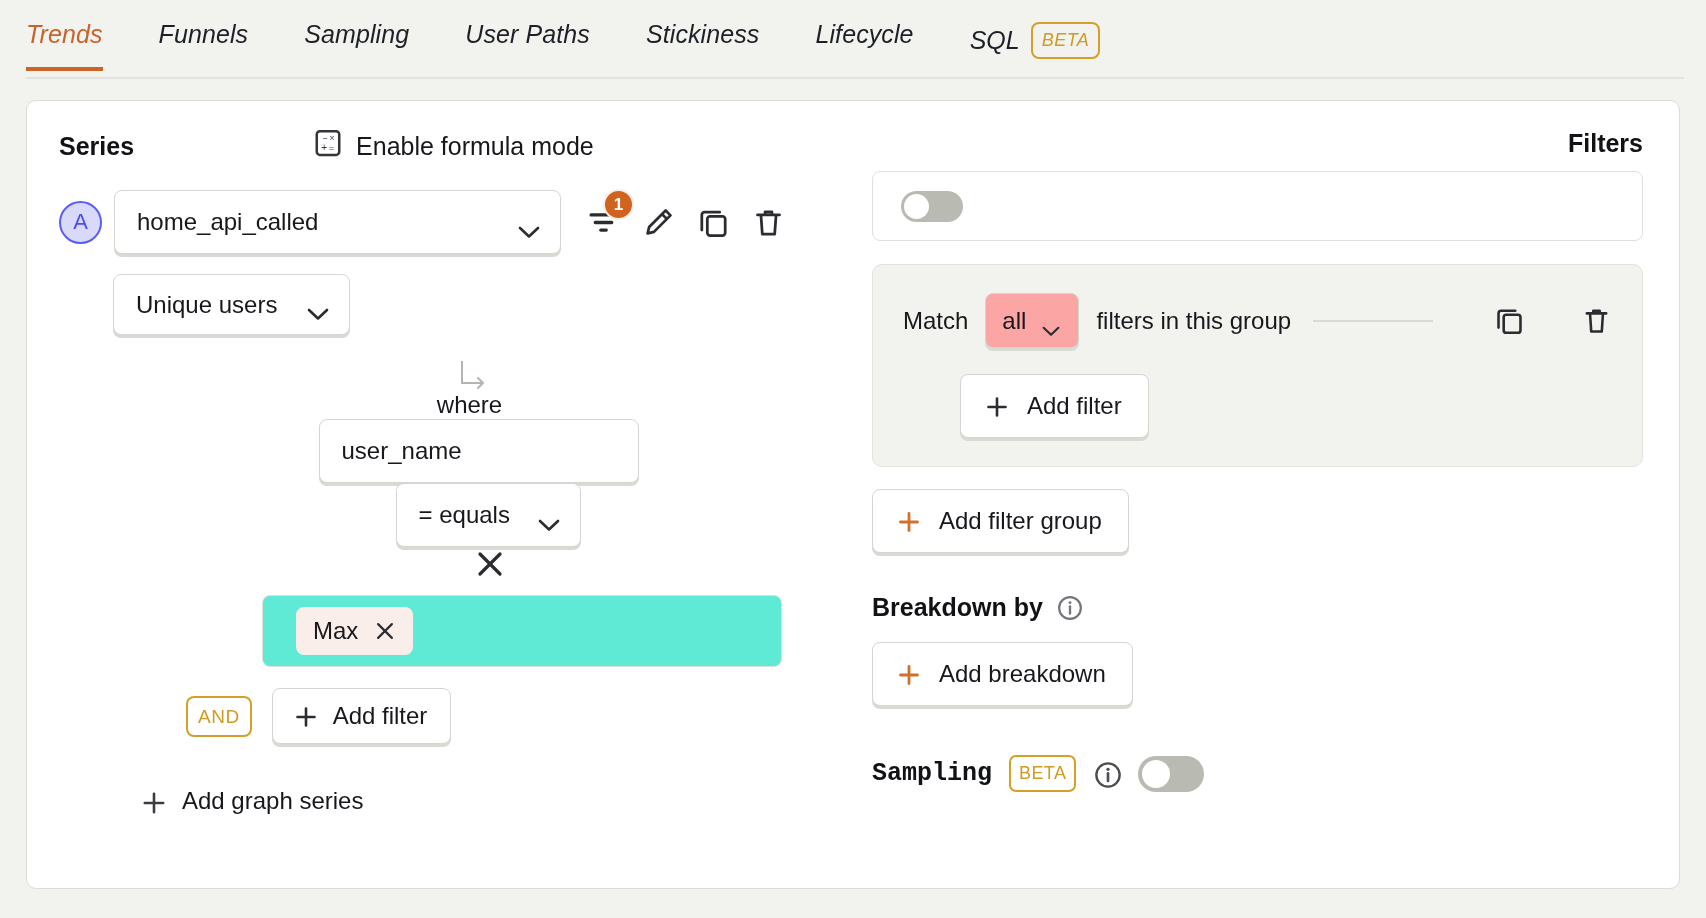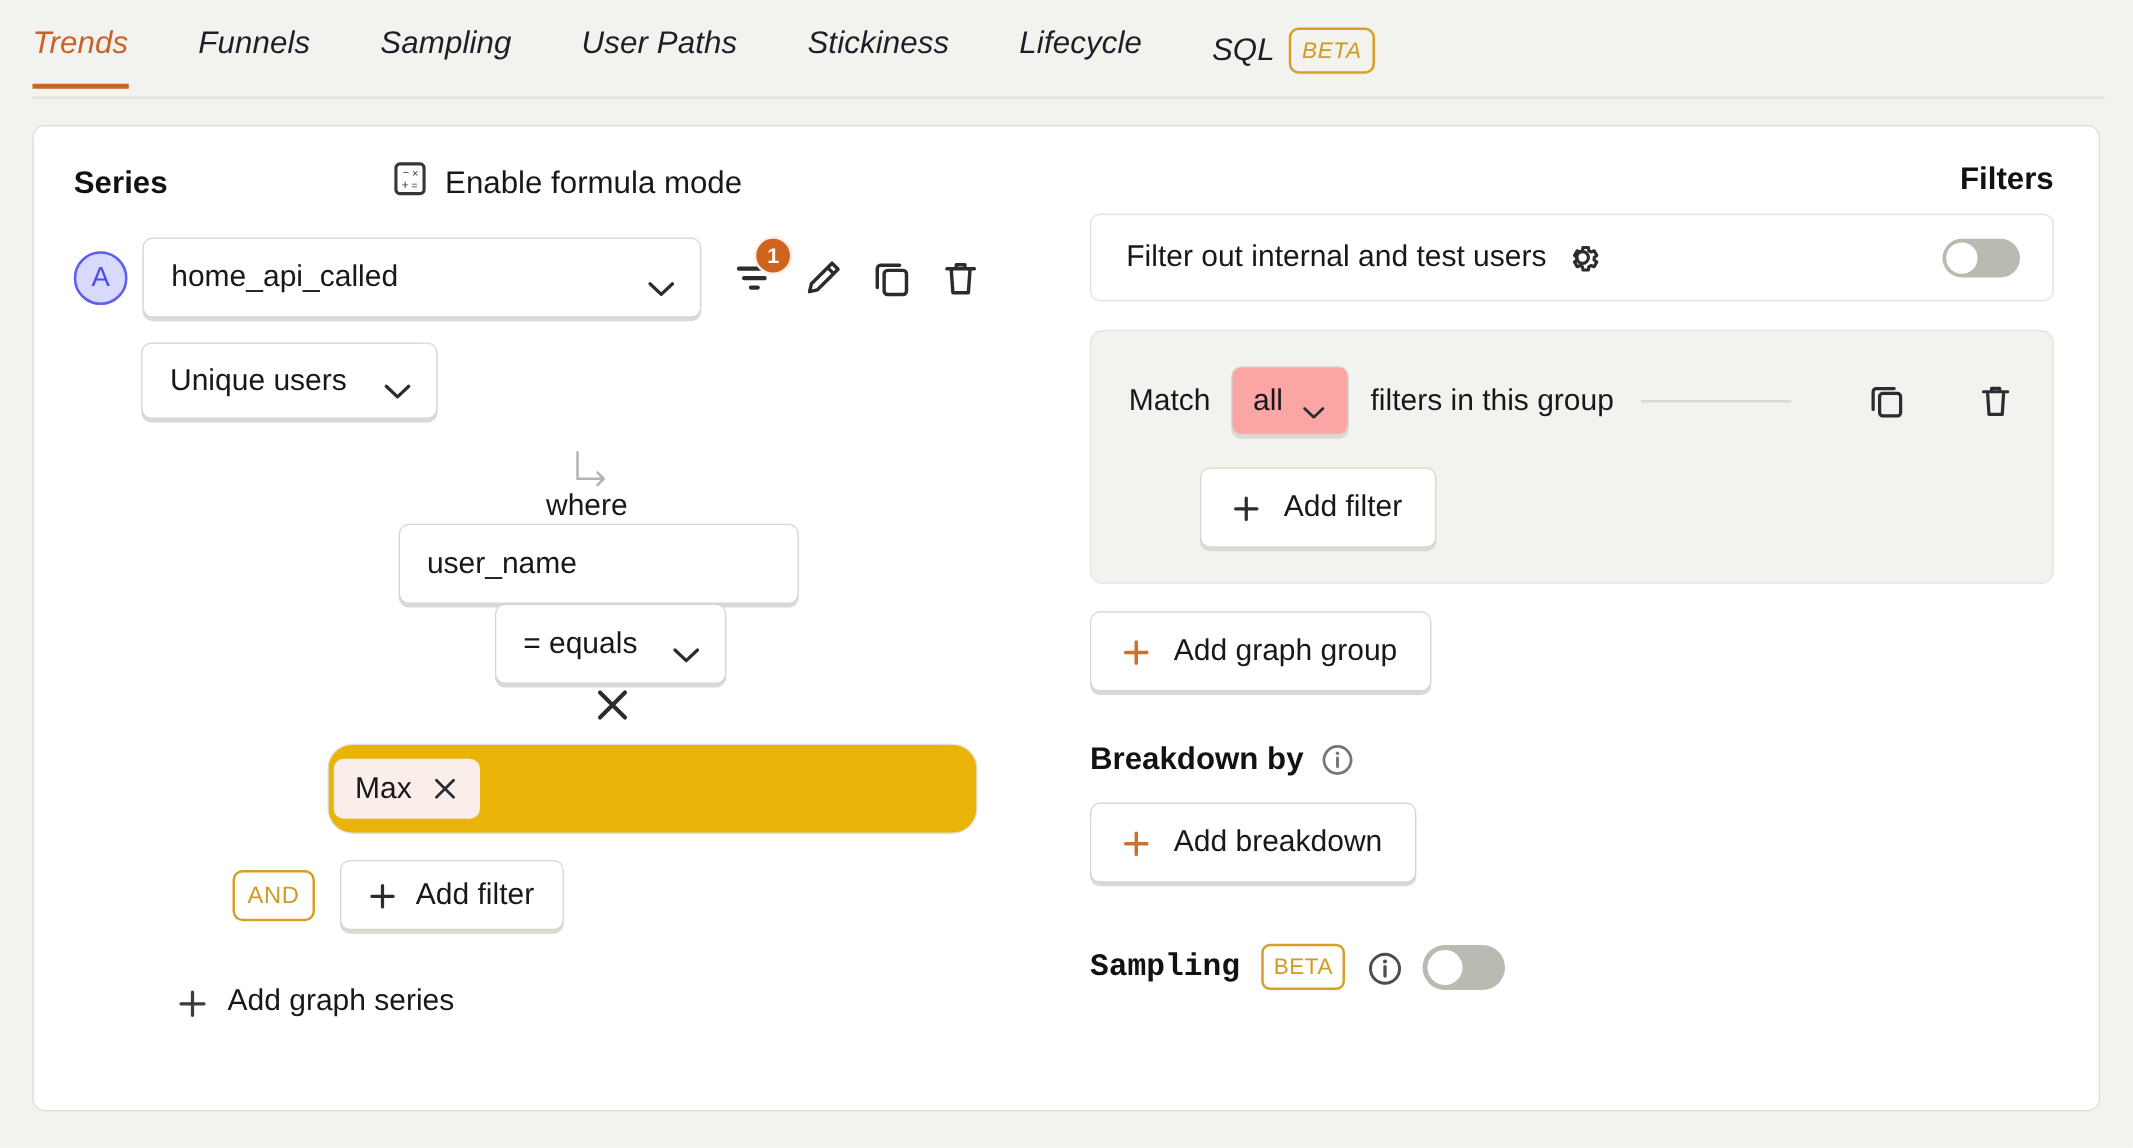--- a/index.html
+++ b/index.html
@@ -179,24 +179,24 @@
     margin-left: 22px; cursor: pointer;
     width: 34px; height: 34px;
     display: flex; align-items: center; justify-content: center;
   }
 
   
   .row-value { margin: 14px 0 0 203px; }
   .value-box {
     width: 520px; height: 72px;
     border: 1.5px solid #e0e0da;
-    border-radius: 20px;
-    background: #eab308;
+    border-radius: 8px;
+    background: #5eead4;
     display: flex; align-items: center;
-    padding: 0 4px;
+    padding: 0 33px;
   }
   .tag {
     background: #faeeea;
     border-radius: 8px;
     height: 48px;
     display: inline-flex; align-items: center; gap: 16px;
     padding: 0 17px;
     font-size: 24px;
     color: #17181c;
     cursor: pointer;
@@ -451,29 +451,20 @@
         </span>
         <span>Add graph series</span>
       </div>
     </div>
 
     <div class="col-right">
 
       <div class="section-title filters-title">Filters</div>
 
       <div class="internal-bar">
-        <div class="internal-left">
-          <span>Filter out internal and test users</span>
-          <span class="gear">
-            <svg width="30" height="30" viewBox="0 0 24 24" fill="none">
-              <path d="M12 8.2a3.8 3.8 0 1 0 0 7.6 3.8 3.8 0 0 0 0-7.6z" stroke="#2b2c31" stroke-width="2"></path>
-              <path d="M19.4 13.6a7.7 7.7 0 0 0 .07-1.6l1.7-1.3-1.7-3-2 .8a7.6 7.6 0 0 0-1.4-.8l-.3-2.1h-3.5l-.3 2.1c-.5.2-1 .5-1.4.8l-2-.8-1.7 3 1.7 1.3a7.7 7.7 0 0 0 0 1.6l-1.7 1.3 1.7 3 2-.8c.44.33.9.6 1.4.8l.3 2.1h3.5l.3-2.1c.5-.2.96-.47 1.4-.8l2 .8 1.7-3-1.77-1.3z" stroke="#2b2c31" stroke-width="2" stroke-linejoin="round"></path>
-            </svg>
-          </span>
-        </div>
         <div class="toggle">
             <span class="knob"></span>
           </div>
       </div>
 
       <div class="filter-group">
         <div class="match-row">
           <span class="match-text">Match</span>
           <div class="ctl match-select">
             <span>all</span>
@@ -512,21 +503,21 @@
         </div>
       </div>
 
       <div style="margin-top:22px">
         <div class="ctl btn-wide">
           <span class="plus-orange">
             <svg width="24" height="24" viewBox="0 0 24 24" fill="none">
                 <path d="M12 3.5v17M3.5 12h17" stroke="#d0702f" stroke-width="2.8" stroke-linecap="round"></path>
               </svg>
           </span>
-          <span>Add graph group</span>
+          <span>Add filter group</span>
         </div>
       </div>
 
       <div class="bd-title">
         <span>Breakdown by</span>
         <span class="info-i">
           <svg width="28" height="28" viewBox="0 0 24 24" fill="none">
             <circle cx="12" cy="12" r="9.3" stroke="#75767c" stroke-width="1.9"></circle>
             <path d="M12 10.6v6.1" stroke="#75767c" stroke-width="2" stroke-linecap="round"></path>
             <circle cx="12" cy="7.4" r="1.25" fill="#75767c"></circle>

